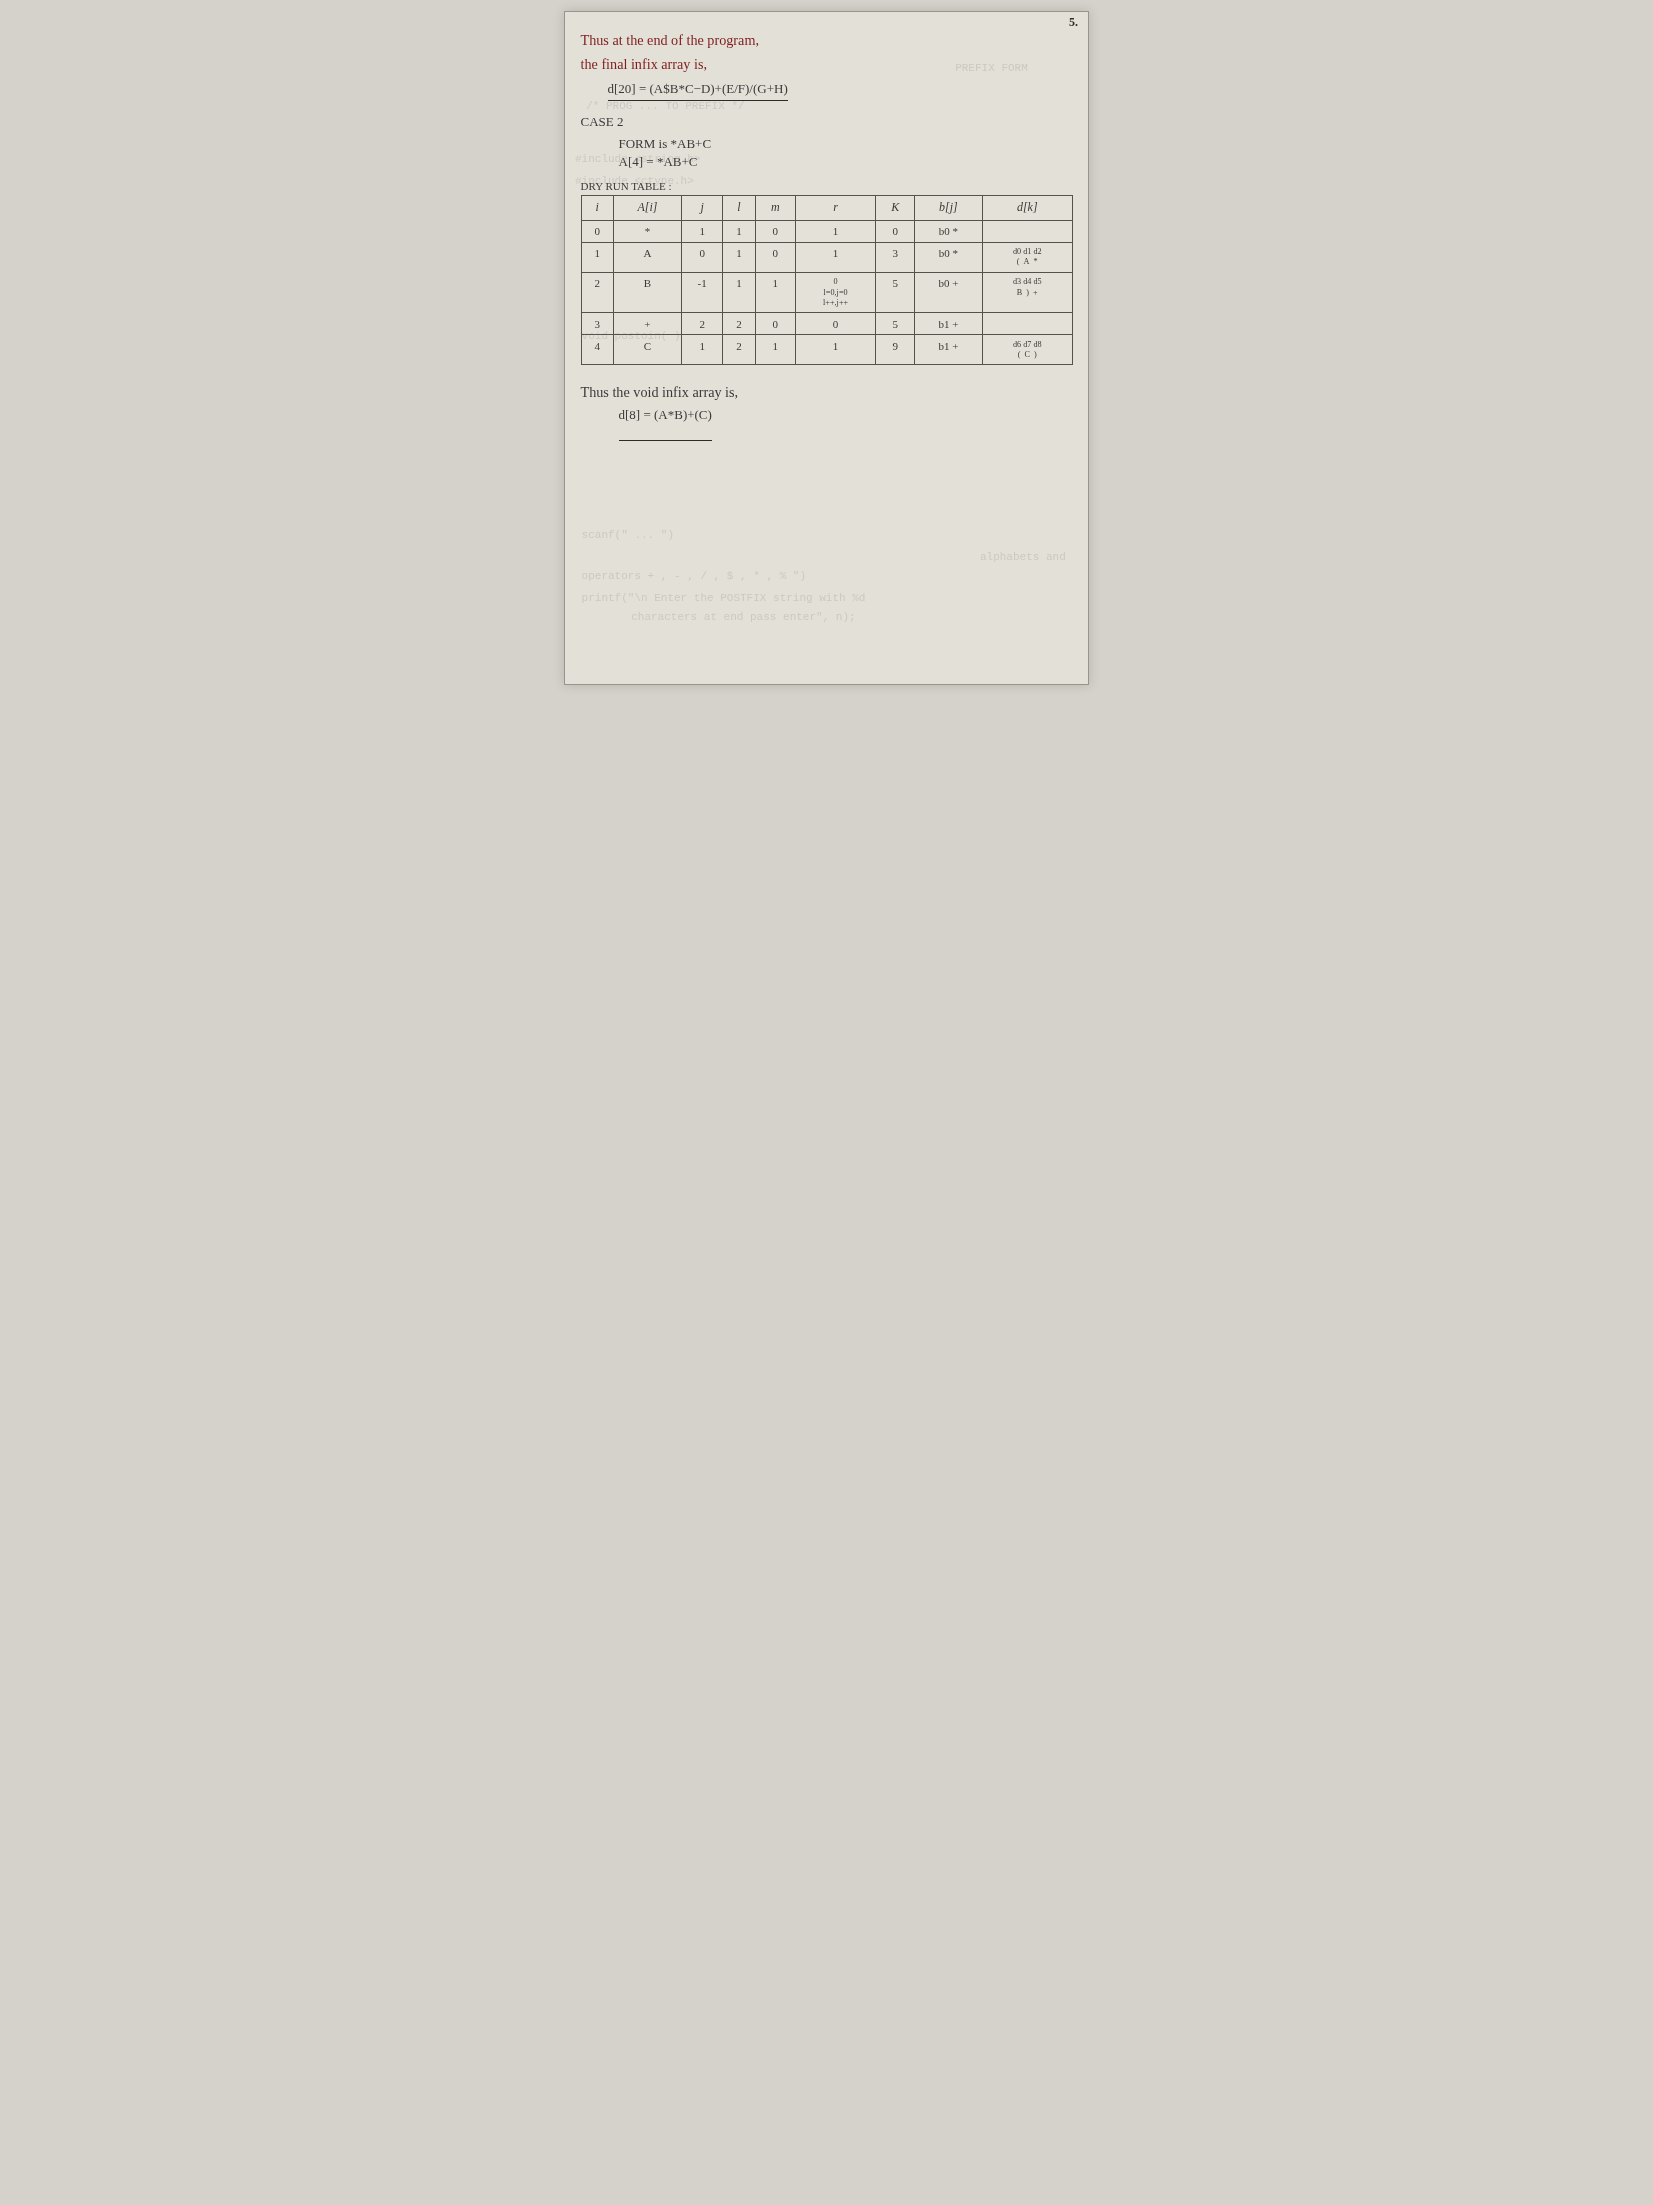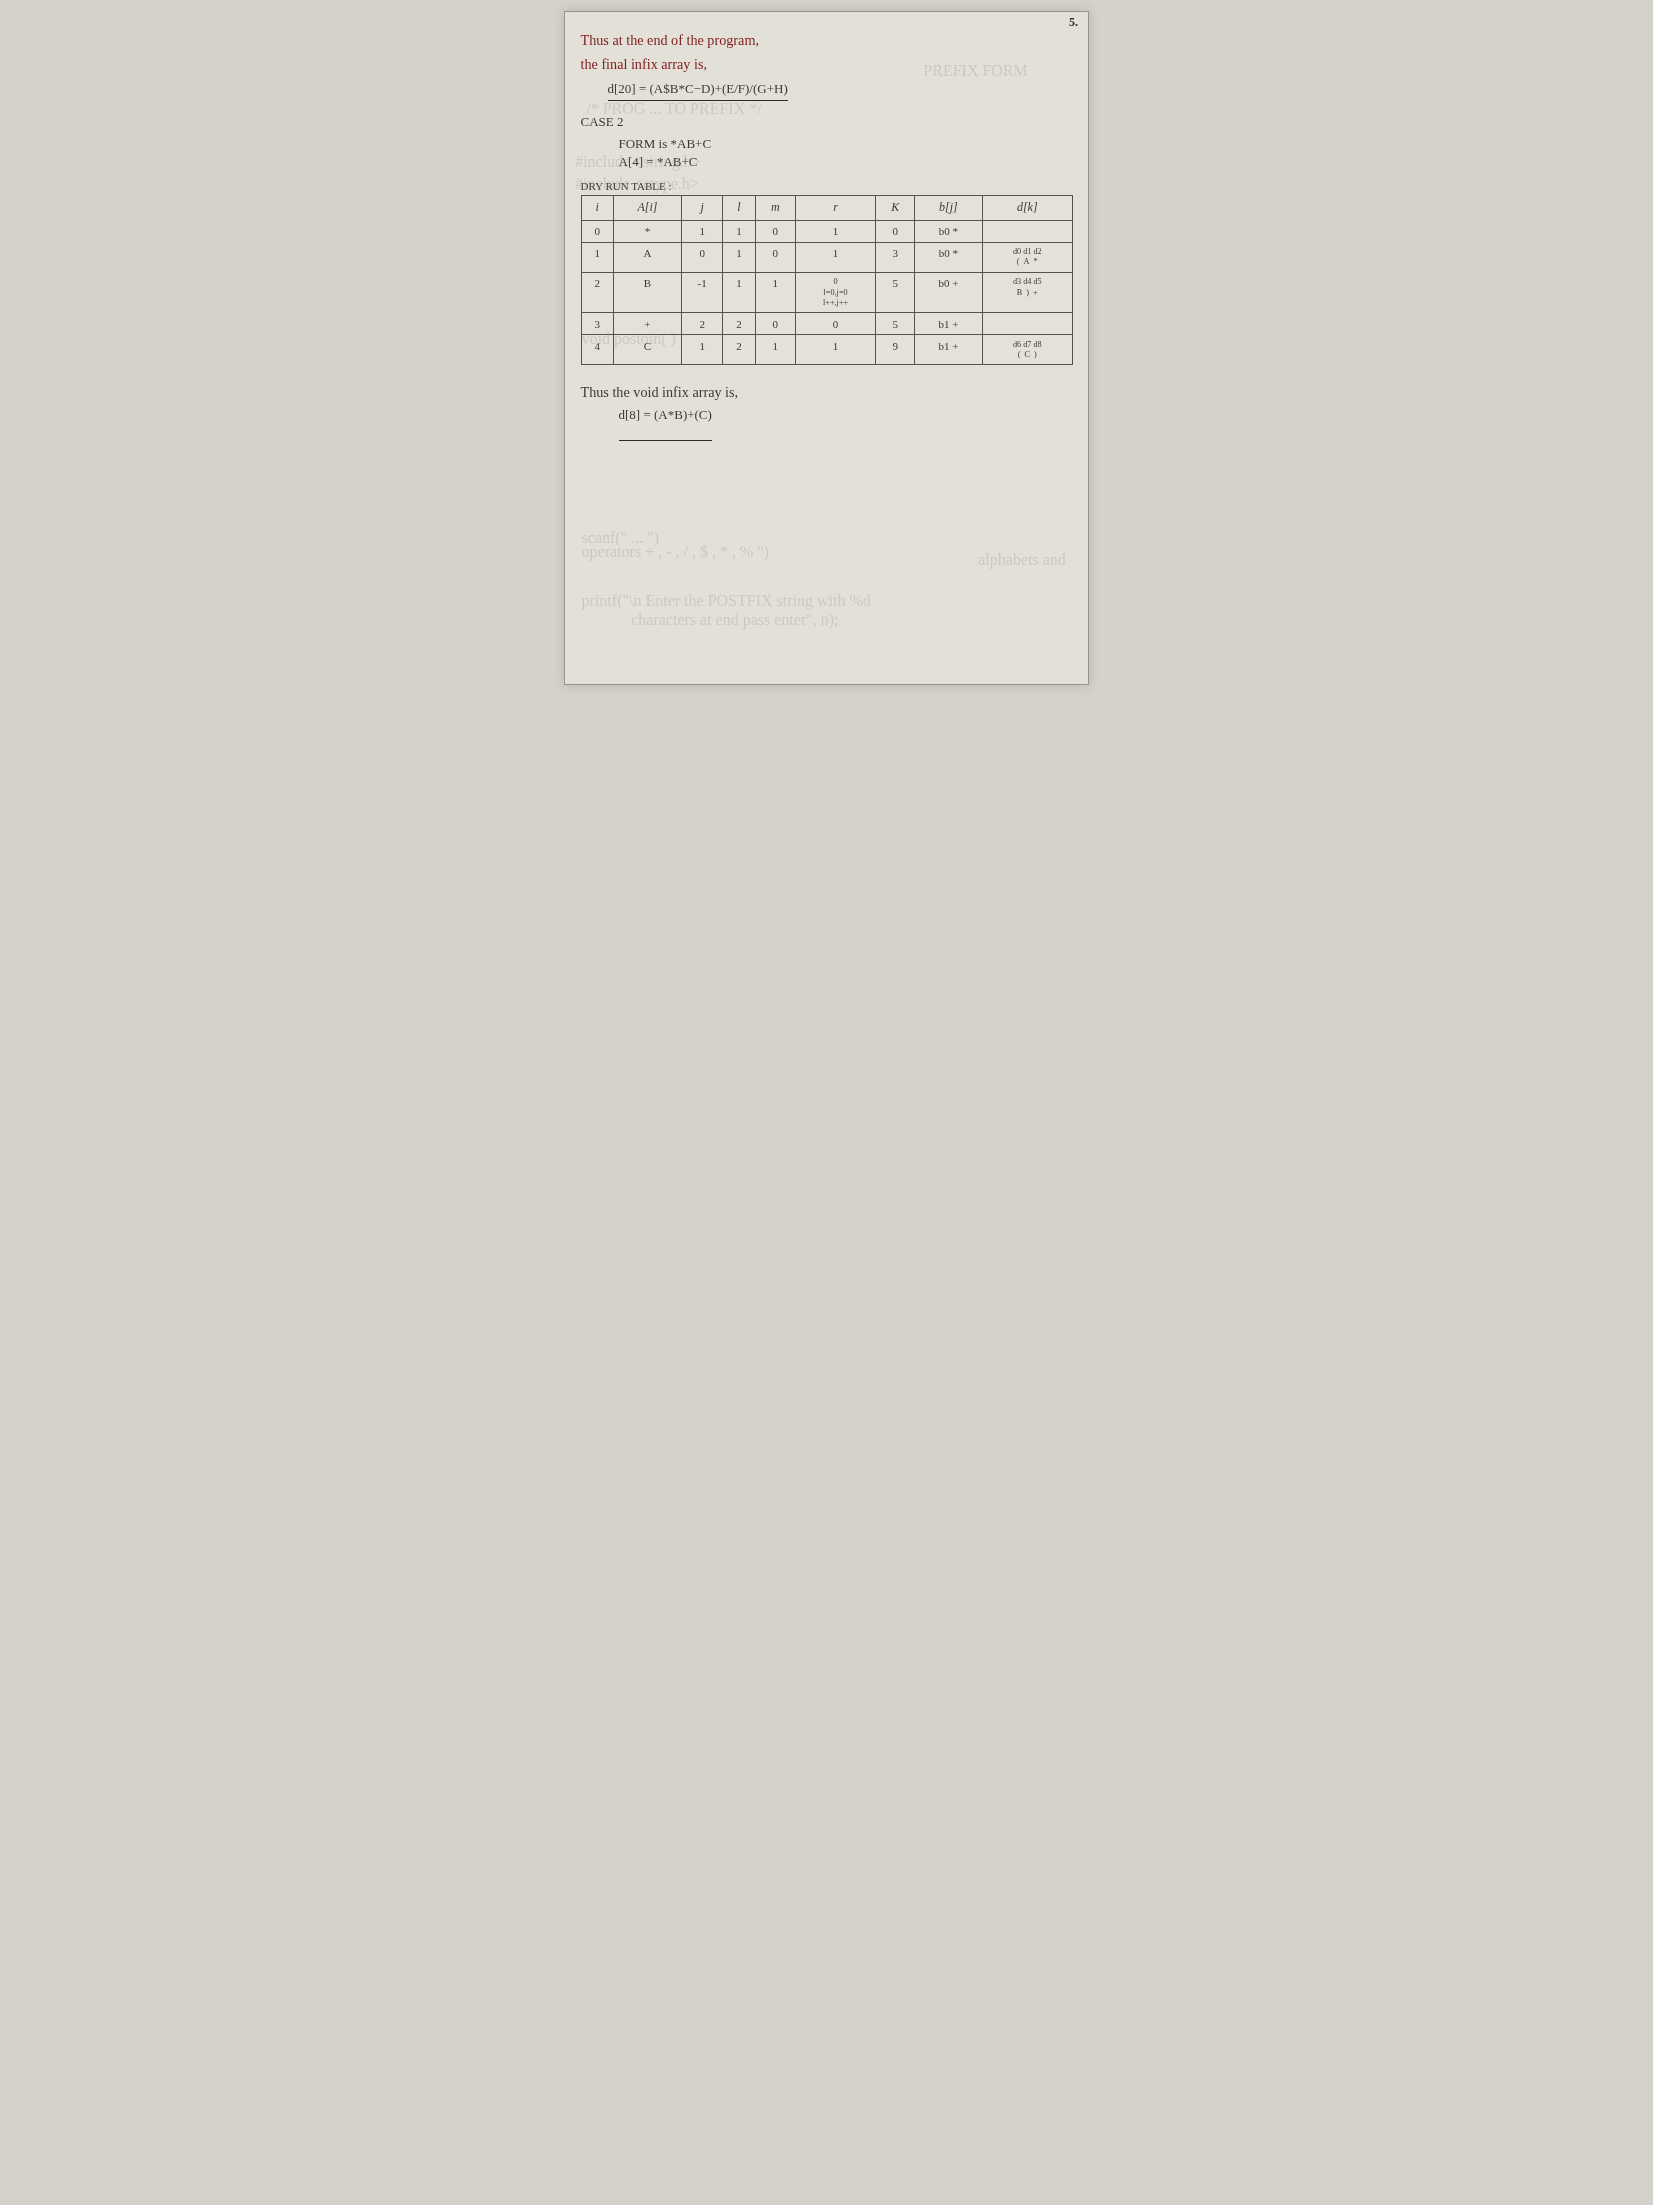--- a/index.html
+++ b/index.html
@@ -9,37 +9,37 @@
   .formula{font-size:13px;margin:5.5px 0 9.8px 27px;border-bottom:1.6px double #2b2b2b;display:inline-block;padding-bottom:3px}
   .casehdr{font-size:13px;margin:3.3px 0 5.5px 0;text-decoration-thickness:1.6px;text-decoration-style:double}
   .sub{font-size:13px;margin:2.2px 0 2.2px 38px}
   .tbltitle{font-size:11px;margin:9.8px 0 2.2px 0}
   table{border-collapse:collapse;width:100%;margin-top:3.3px;background:rgba(255,255,255,0.04)}
   th,td{border:0.8px solid #54524d;padding:4.4px 3.3px;font-size:11px;text-align:center;vertical-align:top;min-height:18.6px}
   th{font-weight:normal;font-style:italic;font-size:12px}
   td.small{font-size:8.2px;line-height:1.25}
   .after{font-size:14.2px;margin-top:18.6px}
   .finalf{font-size:13px;margin:5.5px 0 0 38px;border-bottom:1.6px double #2b2b2b;display:inline-block;padding-bottom:17px}
-  .ghost{position:absolute;color:rgba(120,120,120,.22);font-family:Liberation Serif, serif;pointer-events:none;font-size:16px}
+  .ghost{position:absolute;color:rgba(120,120,120,.22);font-family:Liberation Mono, monospace;pointer-events:none;font-size:11px}
 </style>
 </head>
 <body>
 
 <div class="page">
 
   <div class="pgnum">5.</div>
 
   
   <div class="ghost" style="top:50px;right:60px">PREFIX   FORM</div>
   <div class="ghost" style="top:88px;left:21px;right:11px">/* PROG ... TO PREFIX */</div>
   <div class="ghost" style="top:141px;left:9.8px">#include &lt;string.h&gt;</div>
   <div class="ghost" style="top:163px;left:9.8px">#include &lt;ctype.h&gt;</div>
   <div class="ghost" style="top:318px;left:16.4px">void postoin( )</div>
   <div class="ghost" style="top:517px;left:16.4px">scanf(" ... ")</div>
-  <div class="ghost" style="top:531px;left:16.4px">operators  + , - , / , $ , * , % ")</div>
+  <div class="ghost" style="top:558px;left:16.4px">operators  + , - , / , $ , * , % ")</div>
   <div class="ghost" style="top:539px;right:22px">alphabets and</div>
   <div class="ghost" style="top:580px;left:16.4px">printf("\n Enter the POSTFIX string with %d</div>
   <div class="ghost" style="top:599px;left:66px">characters at end pass enter", n);</div>
 
   <div class="line">Thus at the end of the program,</div>
   <div class="line">the final infix array is,</div>
 
   <div class="formula">d[20] = (A$B*C−D)+(E/F)/(G+H)</div>
 
   <div class="casehdr">CASE 2</div>

